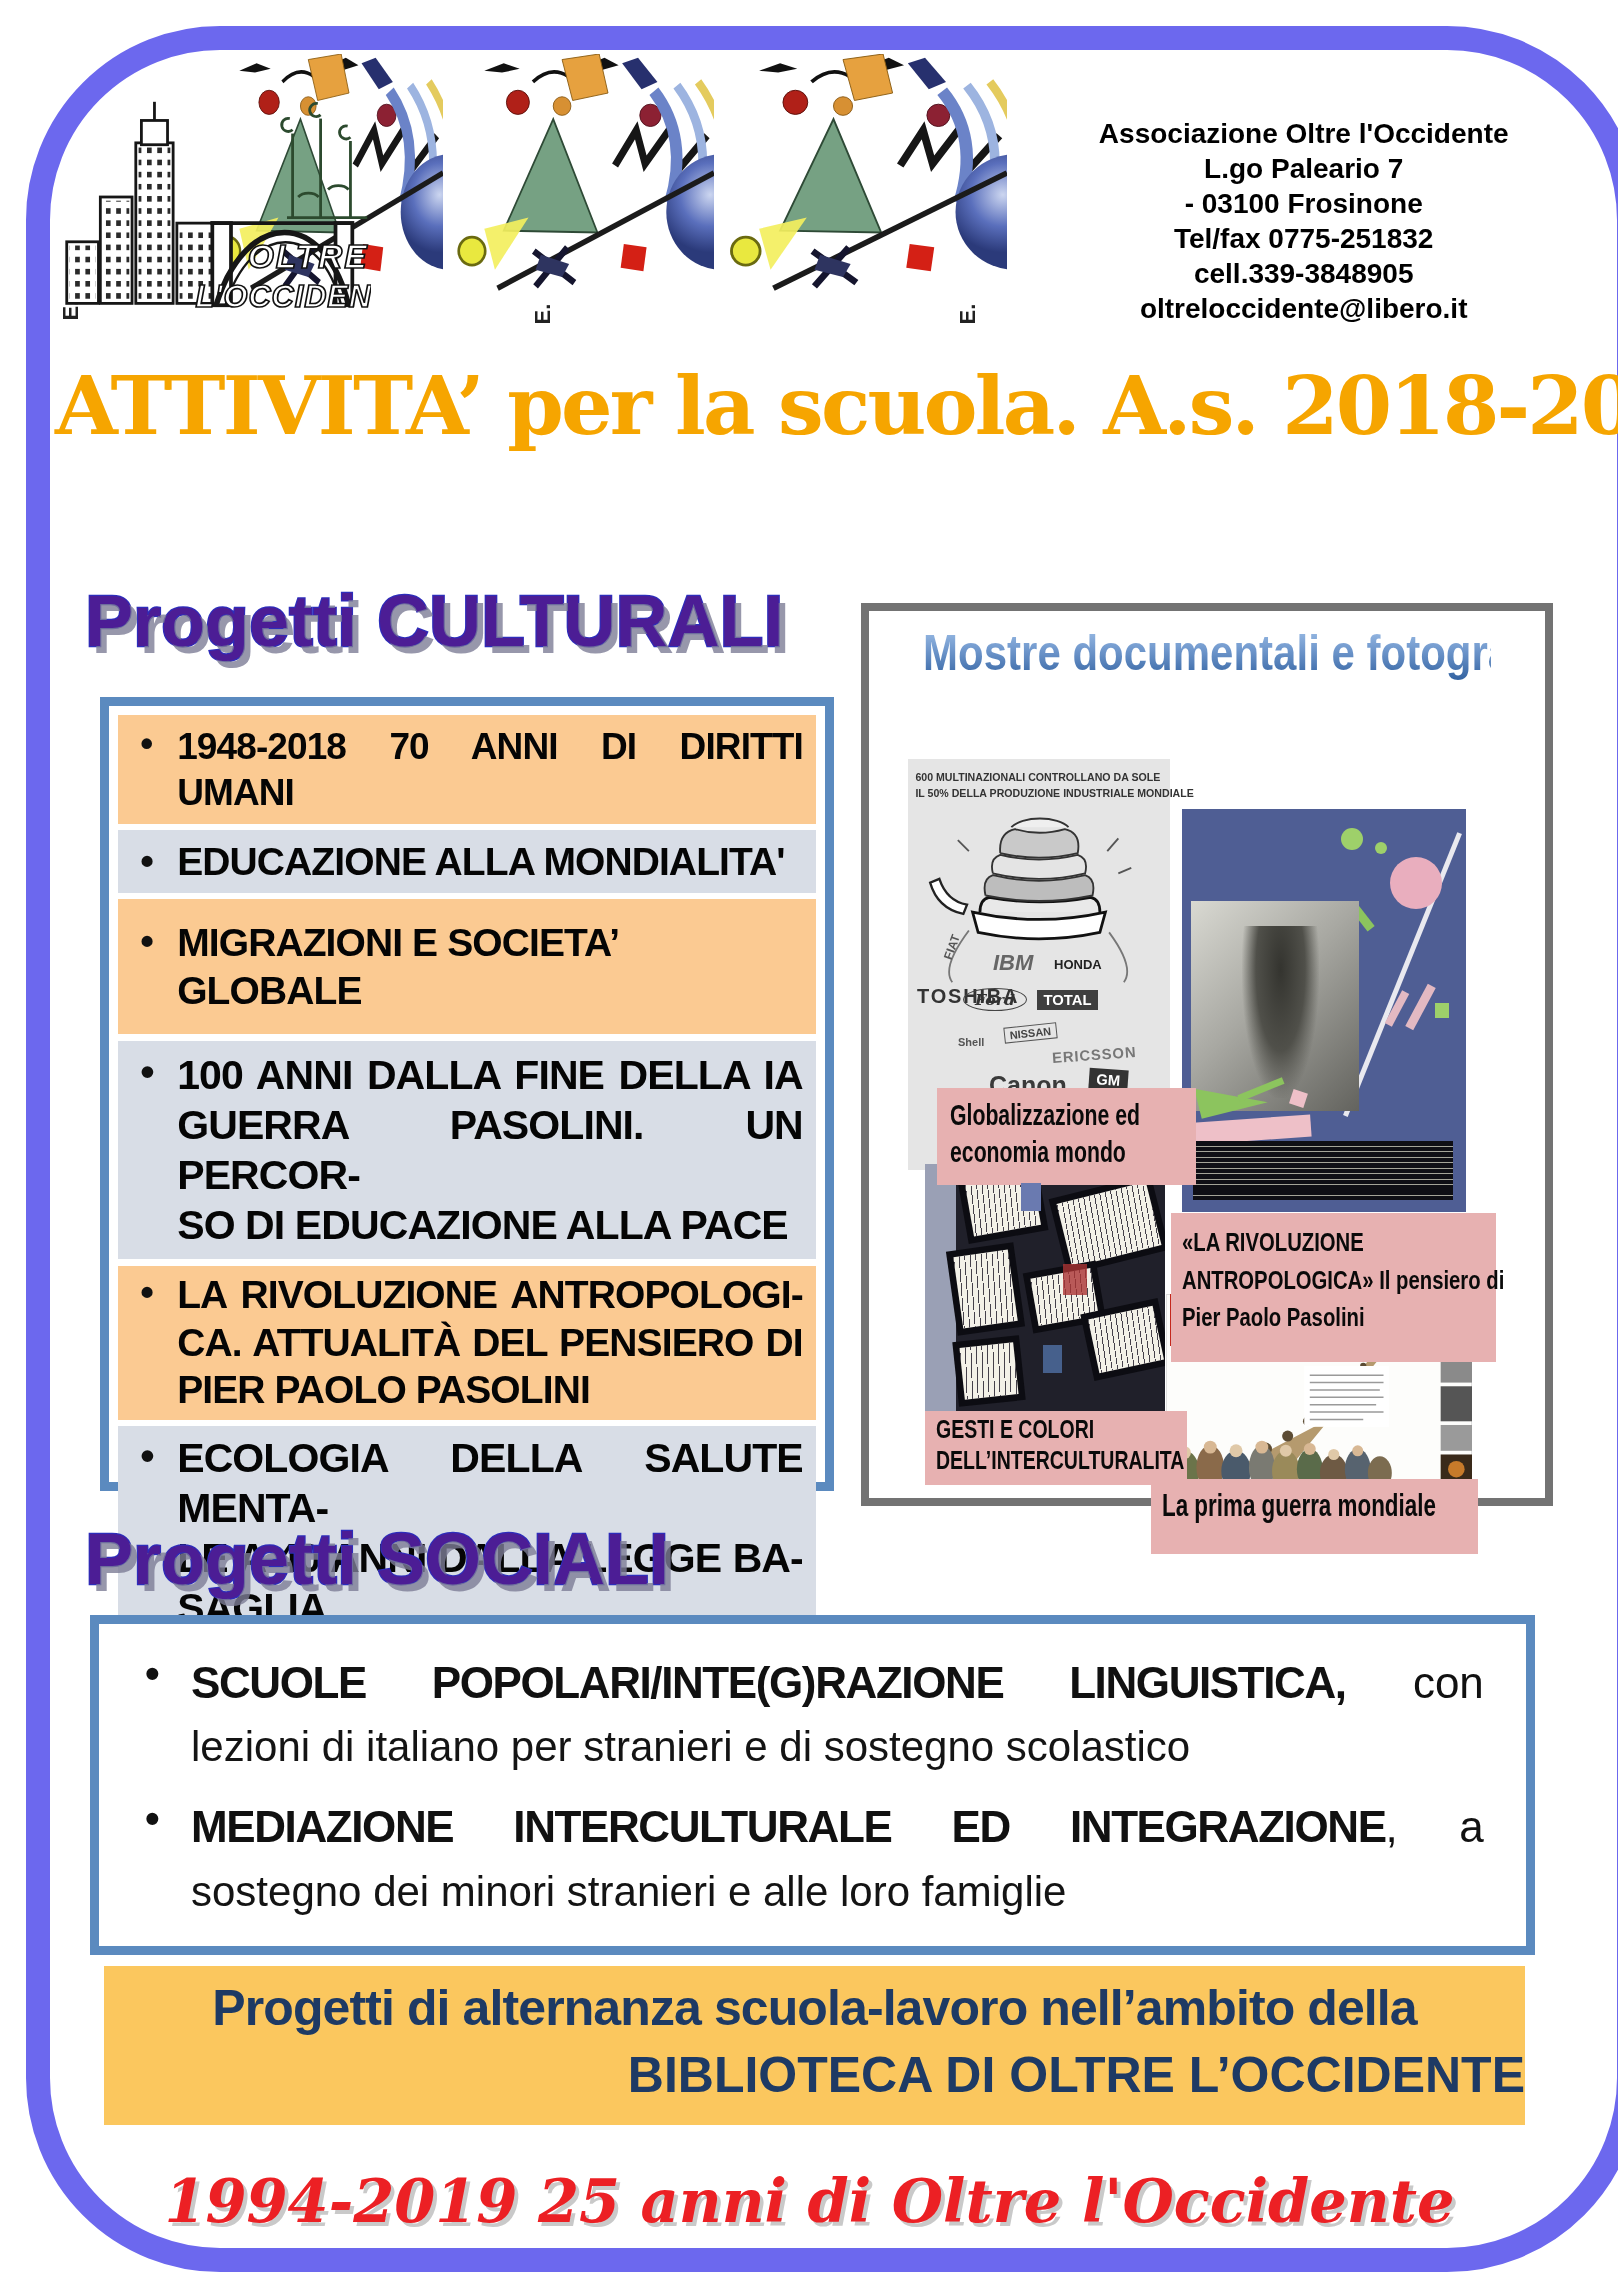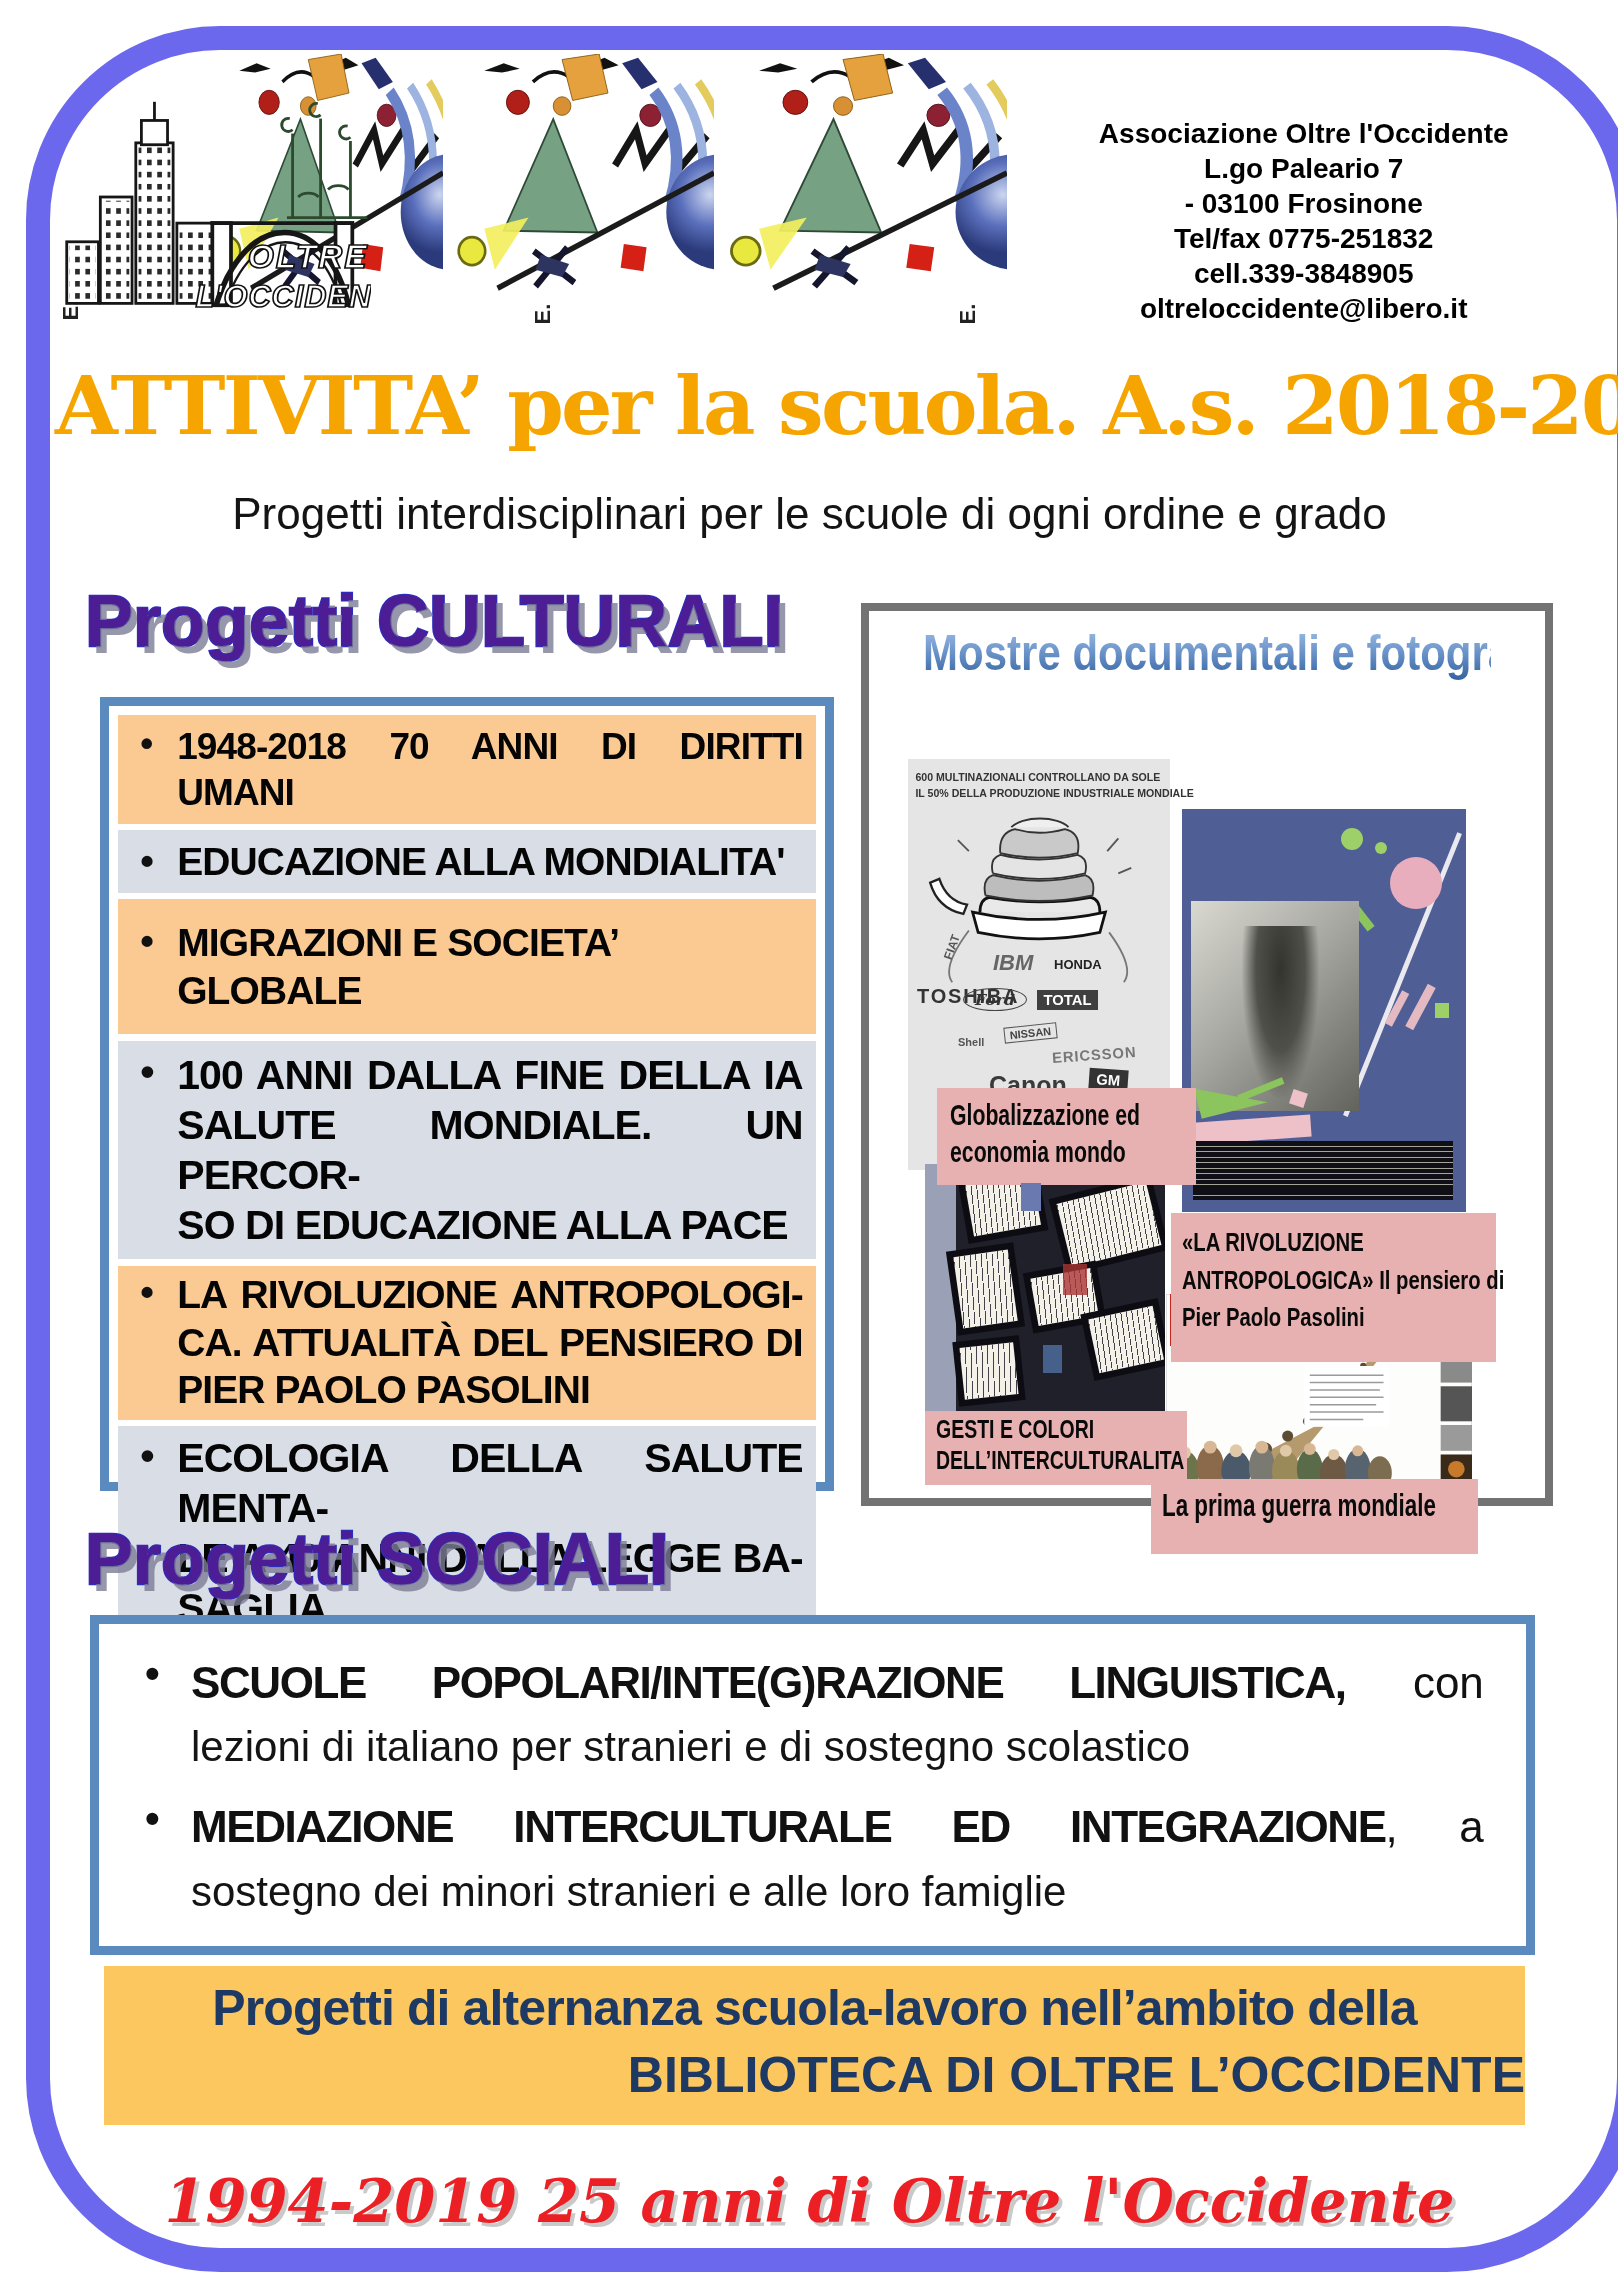--- a/index.html
+++ b/index.html
@@ -266,41 +266,40 @@
   <div class="contact">
     <div>Associazione Oltre l'Occidente</div>
     <div>L.go Paleario 7</div>
     <div>- 03100 Frosinone</div>
     <div>Tel/fax 0775-251832</div>
     <div>cell.339-3848905</div>
     <div>oltreloccidente@libero.it</div>
   </div>
 
   <div class="title">ATTIVITA’ per la scuola.  A.s. 2018-2019</div>
-  <div class="subtitle">Progetti interdisciplinari per le scuole di ogni ordine e grado</div>
 
   <div class="wordart h-cult">Progetti CULTURALI</div>
   <div class="cult-box">
     <div class="cul-item bg-o">
       <span class="bullet fs40">•</span>
       <div class="cul-line fs40 jline">1948-2018 70 ANNI DI DIRITTI</div>
       <div class="cul-line fs40">UMANI</div>
     </div>
     <div class="cul-item bg-g" style="padding-top:7.4px;padding-bottom:7.4px;">
       <span class="bullet fs42">•</span>
       <div class="cul-line fs42">EDUCAZIONE ALLA MONDIALITA'</div>
     </div>
     <div class="cul-item bg-o" style="padding-top:20px;padding-bottom:20px;">
       <span class="bullet fs42" style="top:19.4px;">•</span>
       <div class="cul-line fs42">MIGRAZIONI E SOCIETA’ GLOBALE</div>
     </div>
     <div class="cul-item bg-g">
       <span class="bullet fs44">•</span>
       <div class="cul-line fs44 jline">100 ANNI DALLA FINE DELLA IA</div>
-      <div class="cul-line fs44 jline">SALUTE MONDIALE. UN PERCOR-</div>
+      <div class="cul-line fs44 jline">GUERRA PASOLINI. UN PERCOR-</div>
       <div class="cul-line fs44">SO DI EDUCAZIONE ALLA PACE</div>
     </div>
     <div class="cul-item bg-o" style="padding-top:5.5px;padding-bottom:5.5px;">
       <span class="bullet fs42" style="top:4.6px;">•</span>
       <div class="cul-line fs42 jline">LA RIVOLUZIONE ANTROPOLOGI-</div>
       <div class="cul-line fs42 jline">CA. ATTUALITÀ DEL PENSIERO DI</div>
       <div class="cul-line fs42">PIER PAOLO PASOLINI</div>
     </div>
     <div class="cul-item bg-g" style="padding-top:7.4px;padding-bottom:7.4px;">
       <span class="bullet fs44" style="top:6.5px;">•</span>

